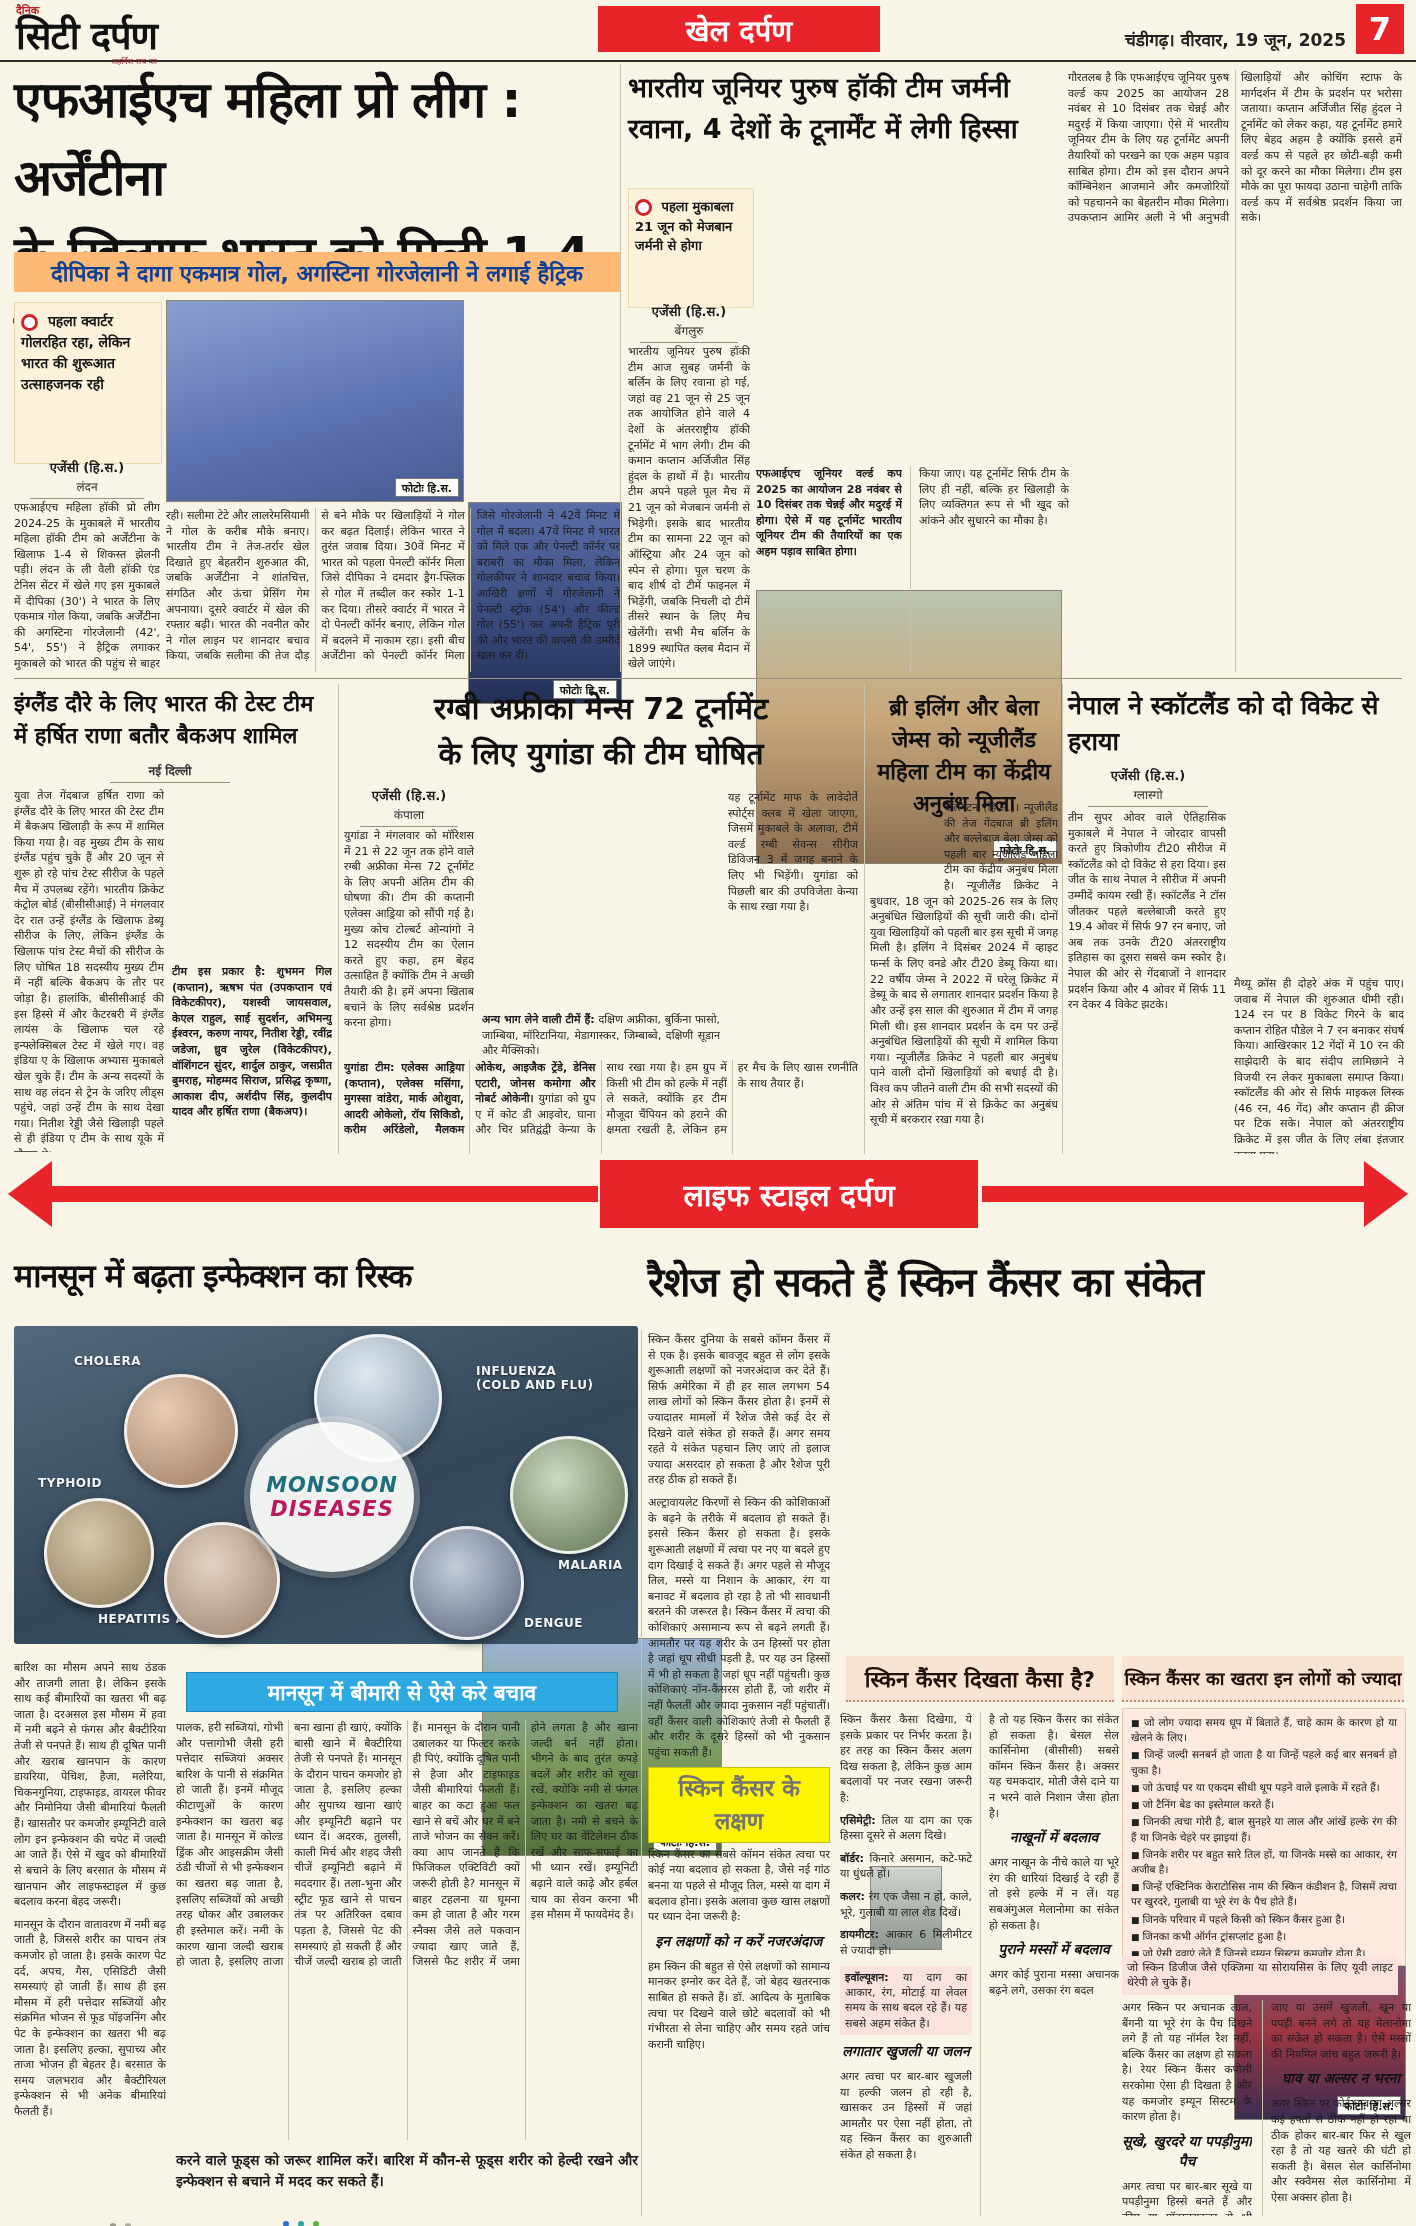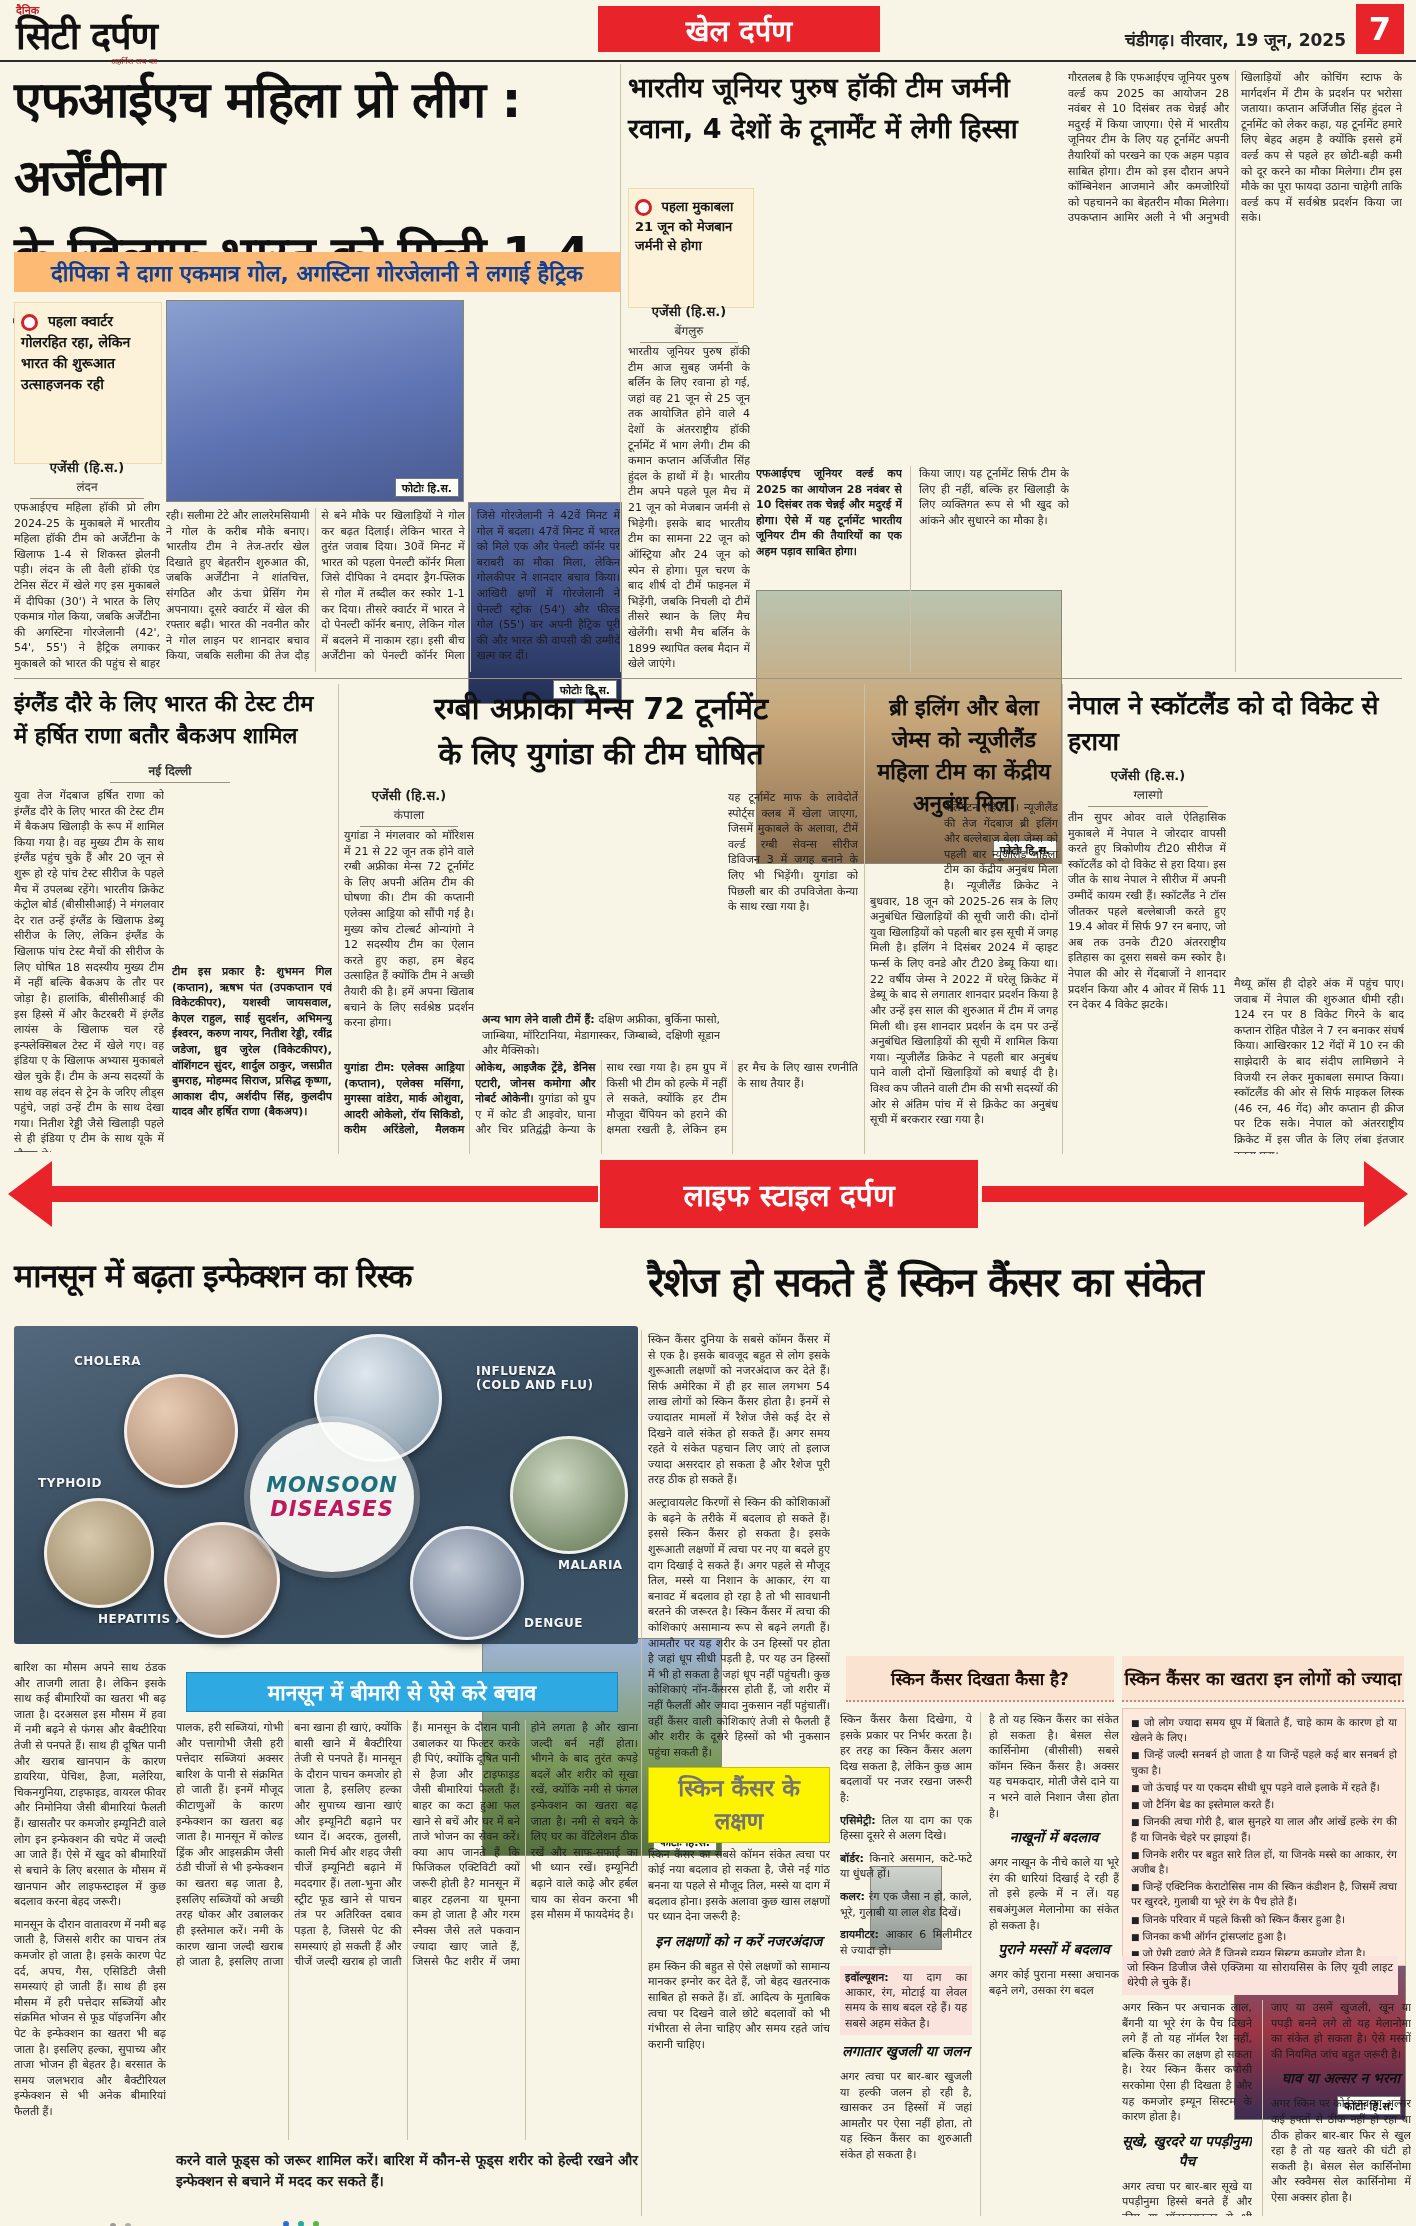--- a/index.html
+++ b/index.html
@@ -67,21 +67,21 @@
   .ic5{background:radial-gradient(circle at 40% 35%,#e3d3c4,#9a7f6b);}
   .ic6{background:radial-gradient(circle at 40% 35%,#c4ccd8,#54637a);}
   .info-center{position:absolute;background:rgba(252,253,250,.94);border-radius:50%;
                display:flex;flex-direction:column;align-items:center;justify-content:center;
                box-shadow:0 0 0 6px rgba(255,255,255,.25),0 6px 14px rgba(0,0,0,.4);}
   .info-center .t1{color:#1e6e7c;font-size:21px;font-weight:bold;font-style:italic;letter-spacing:1px;}
   .info-center .t2{color:#be185d;font-size:21px;font-weight:bold;font-style:italic;letter-spacing:1px;}
   
   .blue-banner{background:#2fa9e1;border:1px solid #1b86bd;color:#fff;font-size:21px;font-weight:bold;
                display:flex;align-items:center;justify-content:center;}
-  .peach-box{background:#fbe3d1;border-bottom:2px dotted #b98d76;color:#20100a;font-size:17px;font-weight:bold;
+  .peach-box{background:#fbe3d1;border-bottom:2px dotted #b98d76;color:#20100a;font-size:22px;font-weight:bold;
              display:flex;align-items:center;justify-content:center;}
   .yellow-head{background:#fdf400;color:#737373;font-size:23px;font-weight:bold;display:inline-block;
                padding:4px 10px;border:1px solid #c9c000;}
   .sub-ital{font-size:14px;font-weight:bold;font-style:italic;text-align:center;color:#111;margin:6px 0 2px 0;}
   .pink-line{background:#fbe3dd;padding:4px 5px;font-size:11px;line-height:1.4;text-align:justify;}
   .risk-box{background:#fdeade;border:1px solid #e7c4ac;padding:6px 8px;}
   .risk-box ul{margin:0;padding:0;list-style:none;}
   .risk-box li{font-size:10.5px;line-height:1.45;text-align:justify;margin-bottom:2px;}
   .risk-box li::before{content:"■ ";color:#222;font-size:9px;}
   .stack>*{margin-bottom:7px;}

